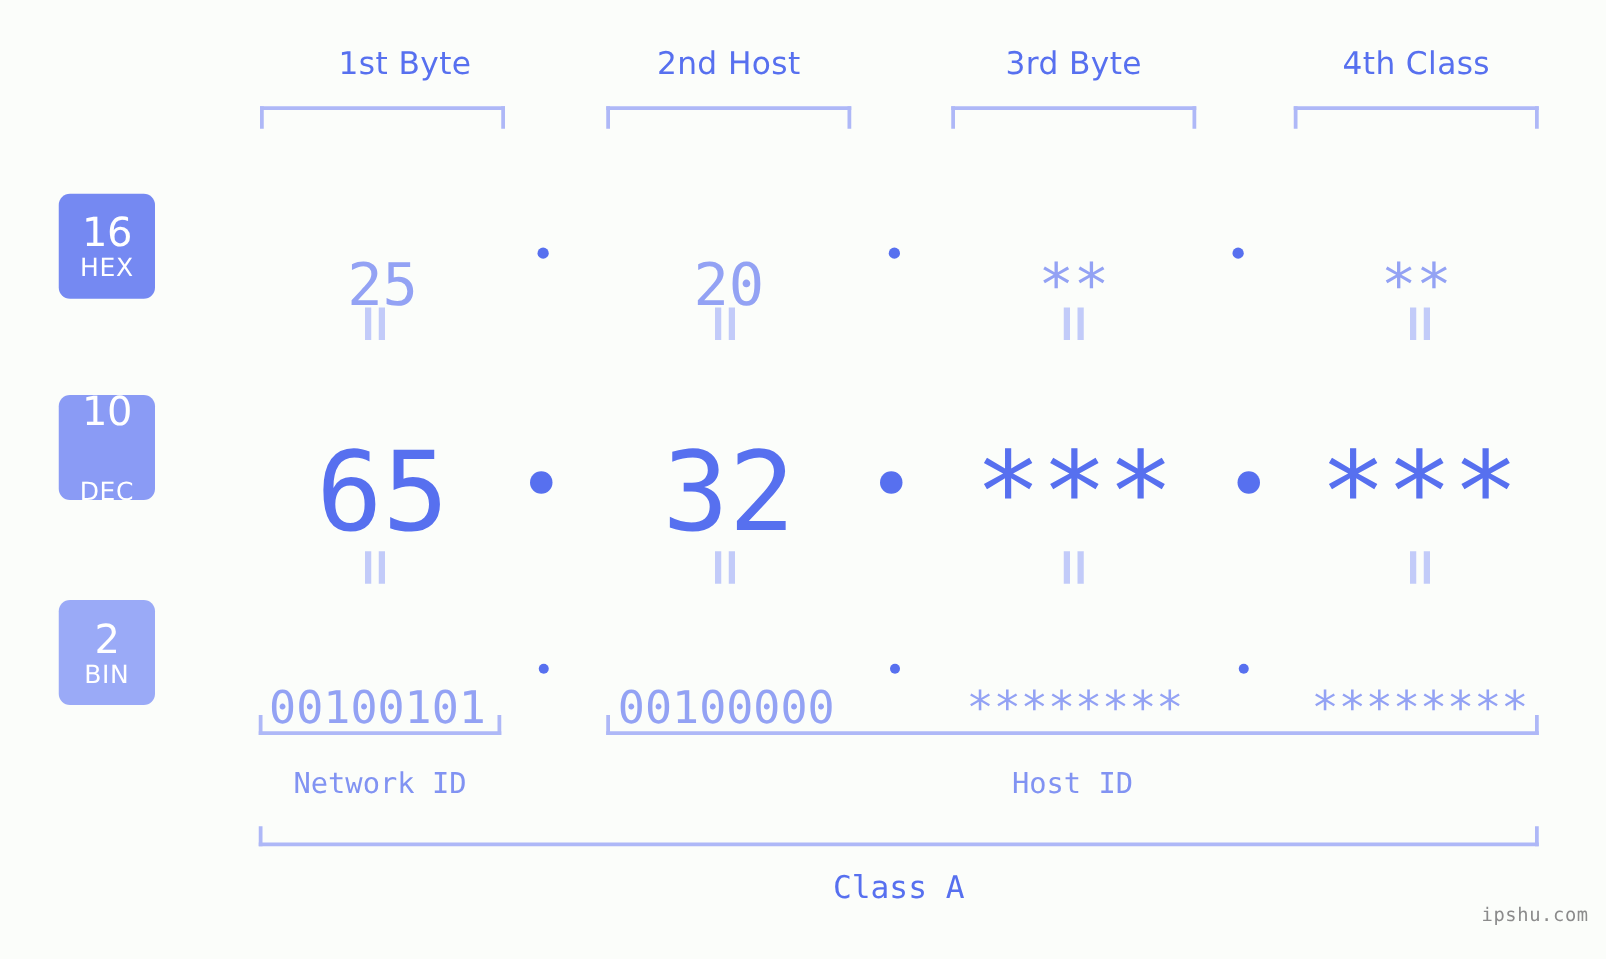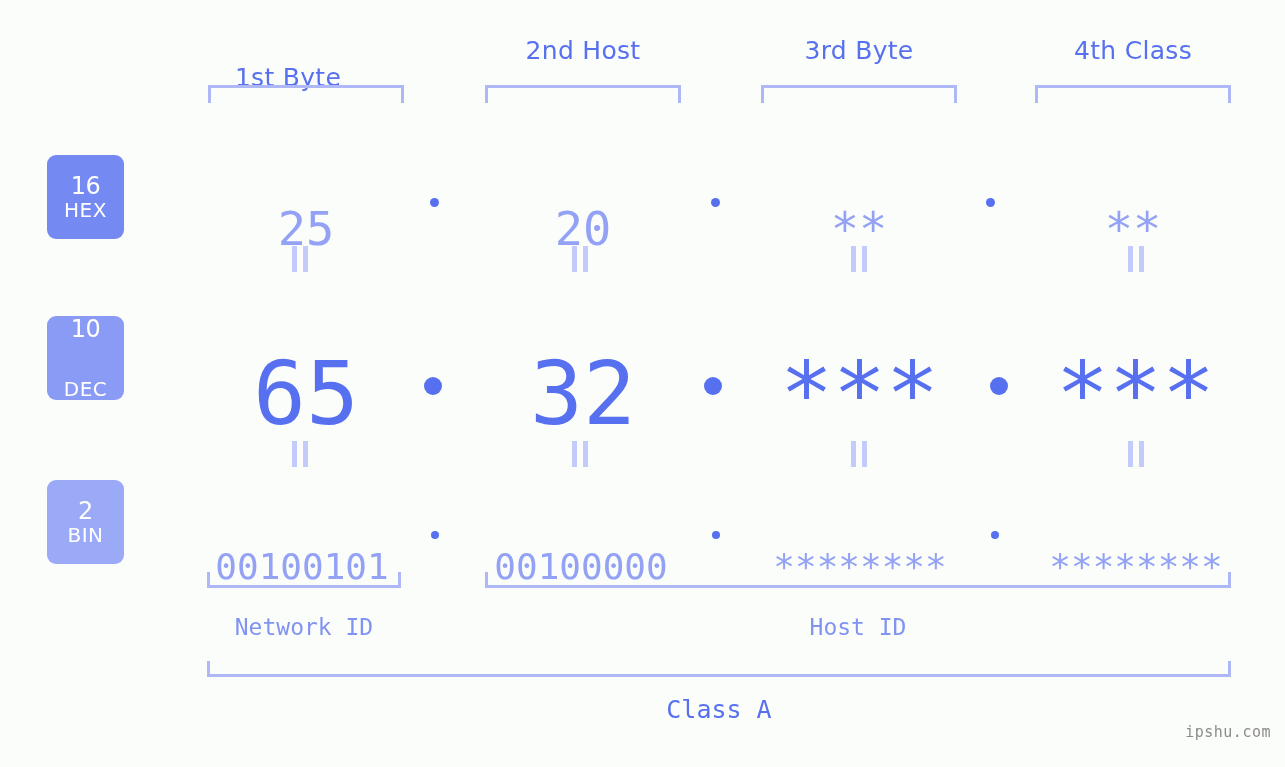--- a/index.html
+++ b/index.html
@@ -50,21 +50,21 @@
     border-radius: 9px;
     color: #ffffff;
     display: flex;
     flex-direction: column;
     align-items: center;
     justify-content: center;
     font-family: "DejaVu Sans", sans-serif;
     line-height: 1;
   }
   .badge .num {
-    font-size: 24px;
+    font-size: 32px;
     font-weight: 400;
     letter-spacing: -0.5px;
   }
   .badge .lbl {
     font-size: 20px;
     font-weight: 400;
     margin-top: 2px;
     letter-spacing: 0.5px;
   }
 
@@ -171,21 +171,21 @@
     font-size: 15px;
     color: #8b8b8b;
     letter-spacing: 0.5px;
   }
 </style>
 </head>
 <body>
 
 <div class="stage">
 
-  <div class="byte-head" style="left:190px; width:196px;margin-top:27px;">1st Byte</div>
+  <div class="byte-head" style="left:226px; width:196px;">1st Byte</div>
   <div class="byte-head" style="left:485px; width:196px;">2nd Host</div>
   <div class="byte-head" style="left:761px; width:196px;">3rd Byte</div>
   <div class="byte-head" style="left:1035px; width:196px;">4th Class</div>
 
   <div class="bracket-top" style="left:208px; width:196px;"></div>
   <div class="bracket-top" style="left:485px; width:196px;"></div>
   <div class="bracket-top" style="left:761px; width:196px;"></div>
   <div class="bracket-top" style="left:1035px; width:196px;"></div>
 
   <div class="badge" style="top:155px; background:#7589f2;">

